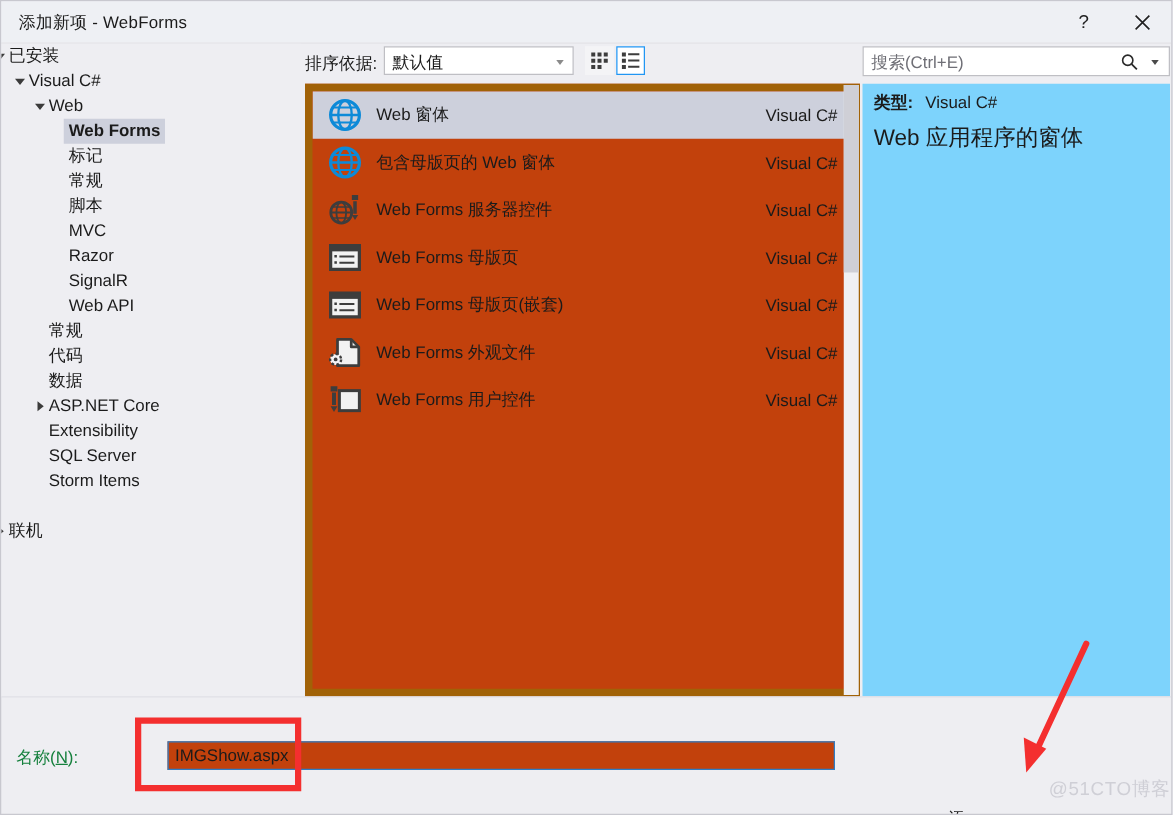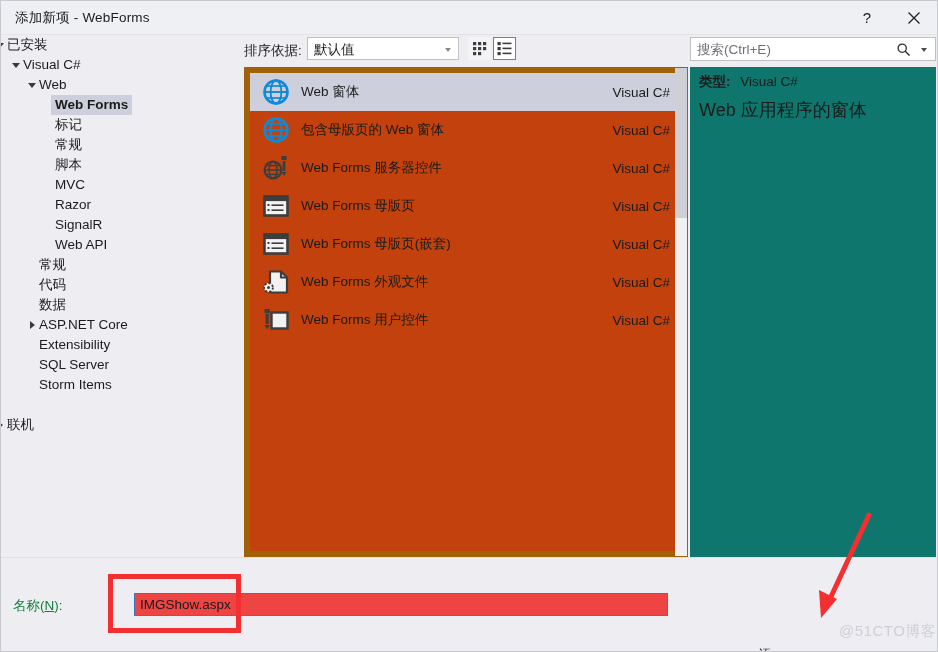--- a/index.html
+++ b/index.html
@@ -127,21 +127,21 @@
   #search-input{
     position:absolute;left:6px;top:3px;font-size:13.5px;color:#6f6f76;
   }
   #search-icon{position:absolute;right:24px;top:4px;}
   #search-caret{
     position:absolute;right:8px;top:10px;width:0;height:0;border-style:solid;
     border-width:4px 3.5px 0 3.5px;border-color:#4a4a4a transparent transparent transparent;
   }
   #info-panel{
     position:absolute;left:689px;top:66px;width:246px;height:490px;
-    background:#0f766e;
+    background:#7dd3fc;
   }
   #info-type-row{
     position:absolute;left:9px;top:6px;font-size:13.5px;color:#1b1b1b;
     white-space:nowrap;
   }
   #info-type-label{font-weight:bold;}
   #info-type-value{margin-left:6px;}
   #info-desc{
     position:absolute;left:9px;top:31px;font-size:18px;color:#1b1b1b;
   }
@@ -149,21 +149,21 @@
   
   #bottom-sep{
     position:absolute;left:0;top:556px;width:936px;height:1px;background:#e0e0e6;
   }
   #name-label{
     position:absolute;left:12px;top:596px;font-size:13.5px;color:#15803d;
   }
   #name-label u{text-decoration:underline;}
   #name-input{
     position:absolute;left:133px;top:592px;width:534px;height:23px;
-    background:#ef4444;border:1px solid #2f7cc4;box-sizing:border-box;
+    background:#c2410c;border:1px solid #2f7cc4;box-sizing:border-box;
   }
   #name-input-value{
     position:absolute;left:5px;top:3px;font-size:13.5px;color:#1b1b1b;
   }
   .dlgbtn{
     position:absolute;top:658px;width:76px;height:24px;
     box-sizing:border-box;
     display:flex;align-items:center;justify-content:center;
     font-size:13.5px;color:#1b1b1b;
     background:#f0f0f3;

